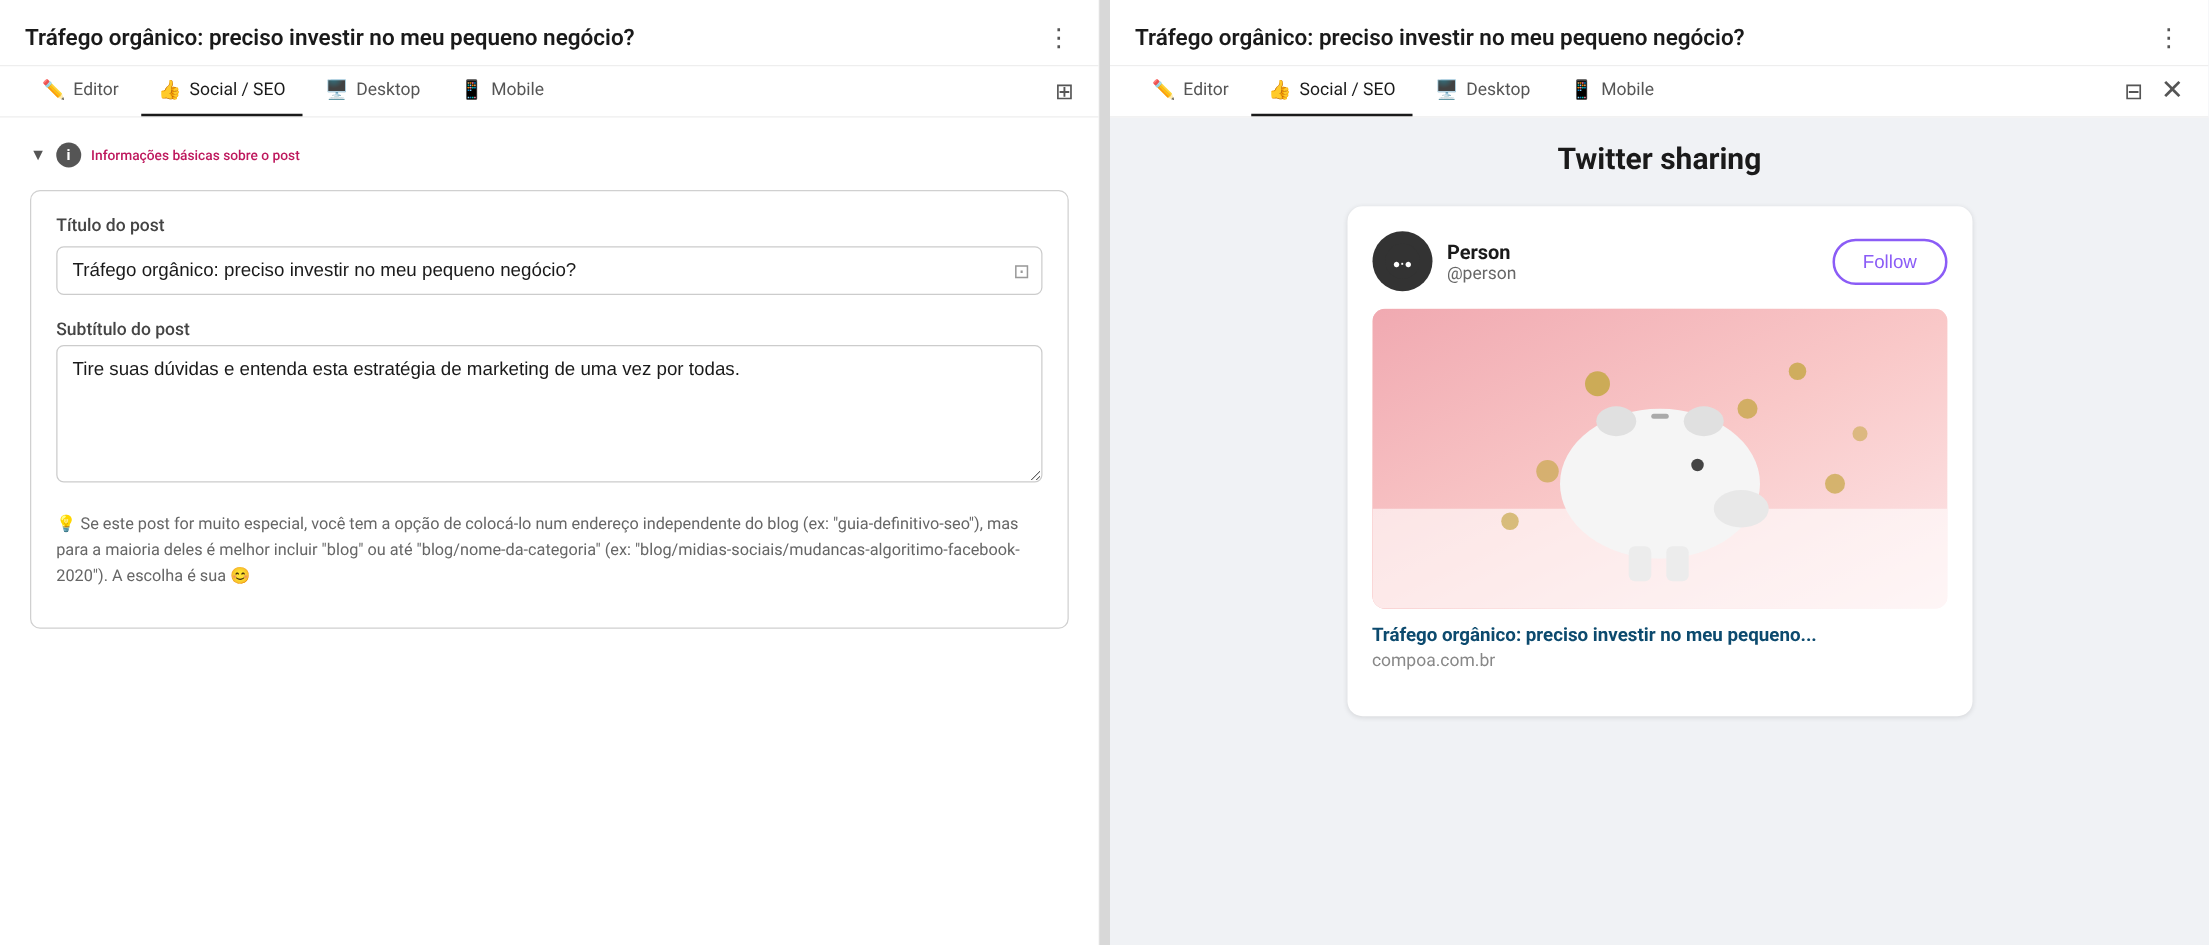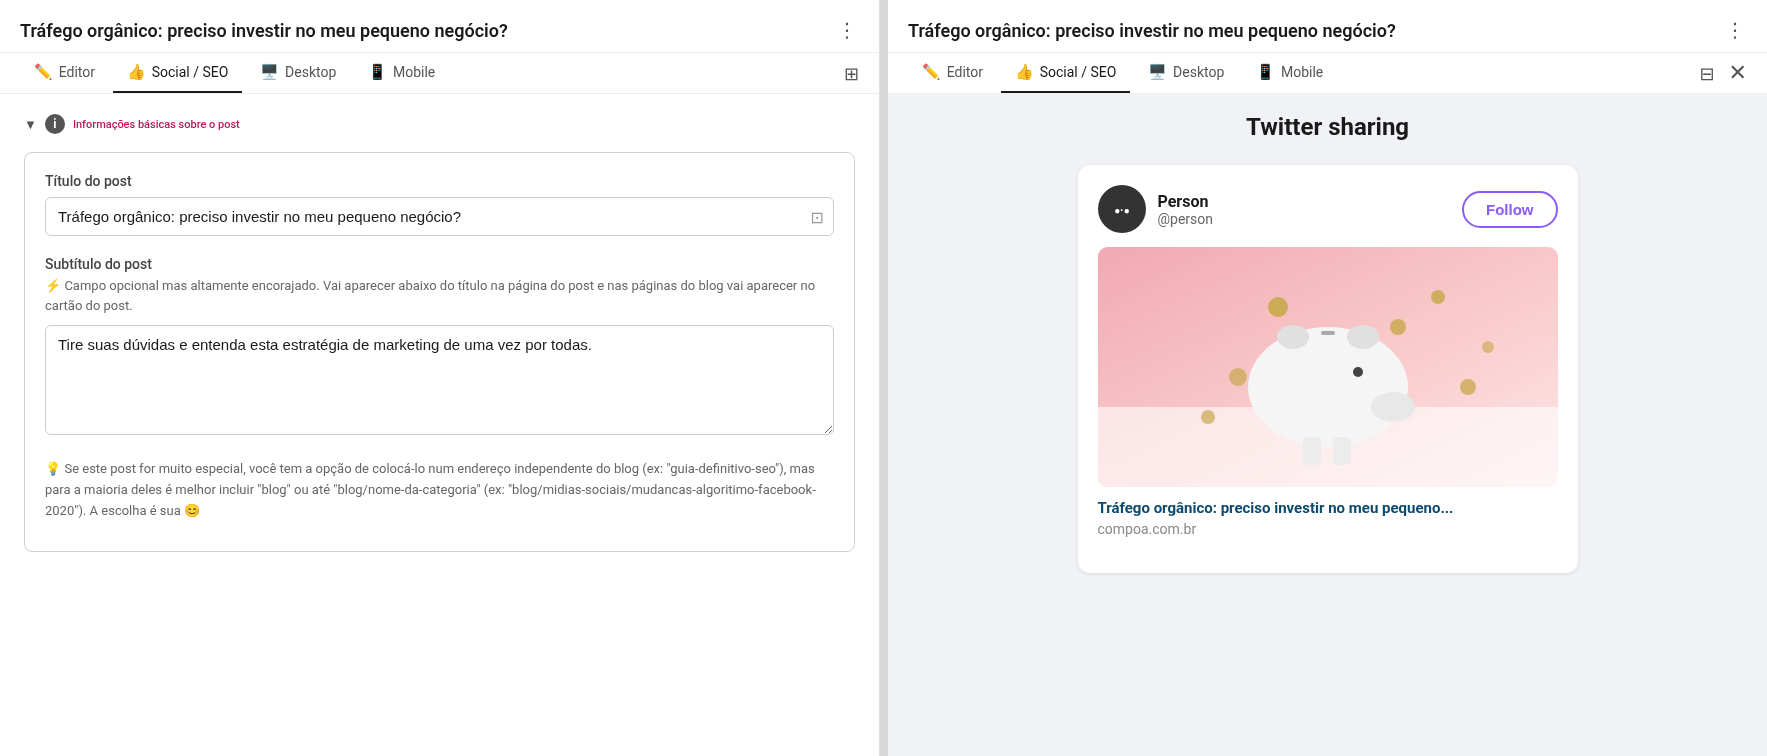--- a/index.html
+++ b/index.html
@@ -314,21 +314,21 @@
       color: #666;
     }
 
     .follow-btn {
       padding: 8px 22px;
       border: 2px solid #8b5cf6;
       border-radius: 20px;
       background: transparent;
       color: #8b5cf6;
       font-size: 15px;
-      font-weight: 700;
+      font-weight: 400;
       cursor: pointer;
     }
 
     .tweet-image {
       width: 100%;
       height: 240px;
       border-radius: 10px;
       background: linear-gradient(135deg, #f9c8c8 0%, #f4a4a4 30%, #fce4e4 60%, #fff 100%);
       margin-bottom: 12px;
       position: relative;
@@ -408,21 +408,20 @@
     <div class="form-card">
 
       <div class="field-label">Título do post</div>
       <div class="field-input-wrap">
         <input class="field-input" type="text" value="Tráfego orgânico: preciso investir no meu pequeno negócio?" style="">
         <span class="input-icon">⊡</span>
       </div>
 
       <div class="subtitle-section">
         <div class="subtitle-label">Subtítulo do post</div>
-        <div class="subtitle-hint">⚡ Campo opcional mas altamente encorajado. Vai aparecer abaixo do título na página do post e nas páginas do blog vai aparecer no cartão do post.</div>
         <textarea class="subtitle-textarea" style="">Tire suas dúvidas e entenda esta estratégia de marketing de uma vez por todas.</textarea>
       </div>
 
       <div class="url-section">
         <div class="url-hint">💡 Se este post for muito especial, você tem a opção de colocá-lo num endereço independente do blog (ex: "guia-definitivo-seo"), mas para a maioria deles é melhor incluir "blog" ou até "blog/nome-da-categoria" (ex: "blog/midias-sociais/mudancas-algoritimo-facebook-2020"). A escolha é sua 😊</div>
       </div>
     </div>
   </div>
 </div>
 

